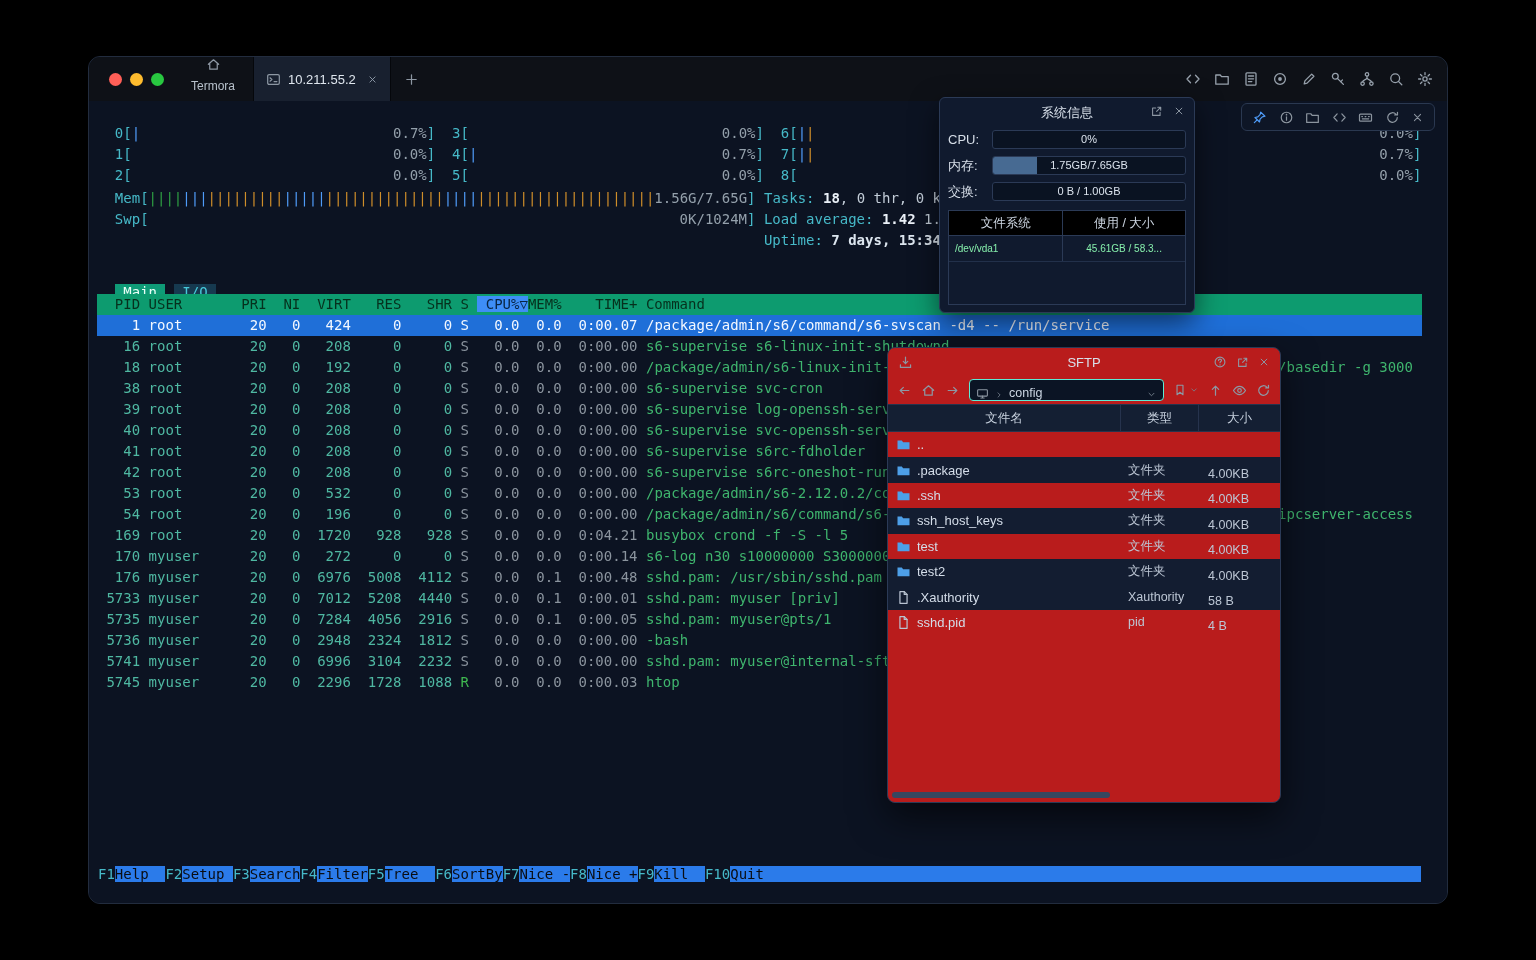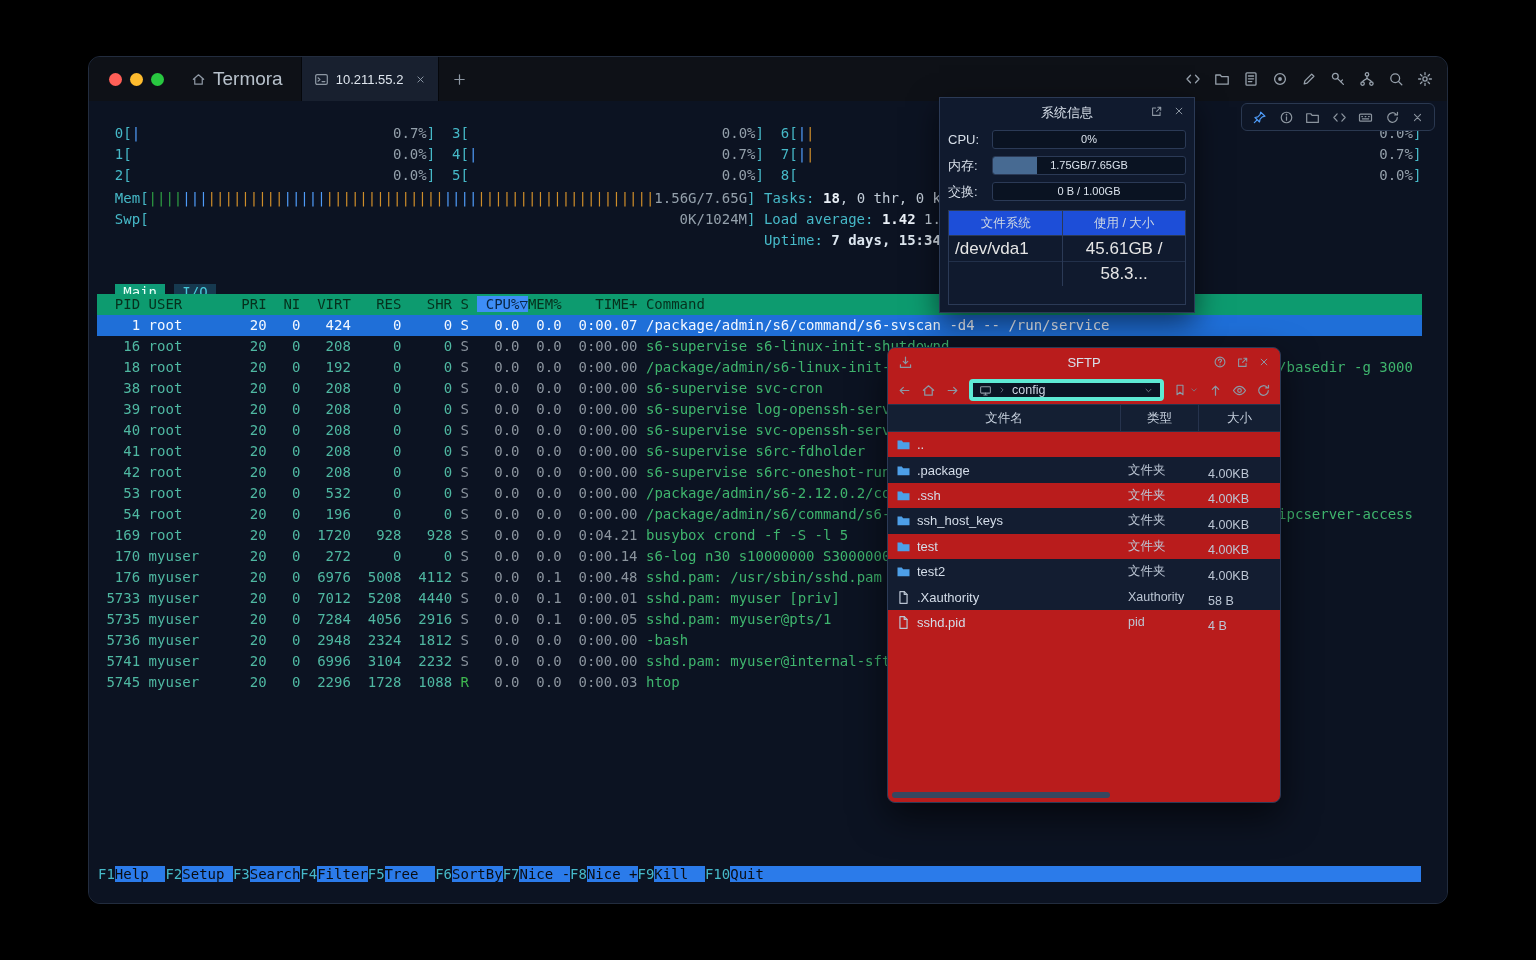--- a/index.html
+++ b/index.html
@@ -9,21 +9,21 @@
           background:#0c1322;border:1px solid #222c3e;border-radius:12px;
           overflow:hidden;box-sizing:border-box;box-shadow:0 24px 60px rgba(0,0,0,.65);}
   
   .titlebar{position:absolute;left:0;top:0;right:0;height:44px;background:#0e1117;
             border-bottom:1px solid #06080d;}
   .traffic{position:absolute;left:20px;top:0;height:44px;display:flex;align-items:center;gap:8px;}
   .dot{width:13px;height:13px;border-radius:50%;display:inline-block;}
   .dot.red{background:#ff5f57}.dot.yellow{background:#febc2e}.dot.green{background:#28c840}
   .tabs{position:absolute;left:84px;top:0;height:44px;display:flex;align-items:center;}
   .tab-home{display:flex;align-items:center;gap:7px;padding:0 18px;height:44px;
-            color:#b7c1cb;font-size:19px;}
+            color:#b7c1cb;font-size:12px;flex-direction:column;}
   .tab-active{display:flex;align-items:center;gap:7px;height:44px;width:138px;
               box-sizing:border-box;padding:0 12px;background:#18202f;
               border-left:1px solid #05070b;border-right:1px solid #05070b;
               color:#dfe6ee;font-size:13px;}
   .tab-active .tab-label{flex:1;}
   .plusbtn{margin-left:13px;color:#93a0ae;}
   .tb-icons{position:absolute;right:14px;top:0;height:44px;display:flex;gap:13px;align-items:center;}
   .tb-icons .icn{color:#97a1ac;}
   
   .icn{display:inline-flex;color:#8d97a3;}
@@ -52,50 +52,50 @@
   .sel span{color:#f3f8ff !important}
   .fk{color:#46b9c8}.fl{background:#2b7bea;color:#0a0d12}
   
   .ftb{position:absolute;left:1152px;top:46px;width:194px;height:28px;background:#0e1626;
        border:1px solid #2a3850;border-radius:6px;display:flex;align-items:center;
        justify-content:space-between;padding:0 10px;box-sizing:border-box;z-index:40;}
   .ftb .icn{color:#8b949e}
   .ftb .pinned{color:#4f9cf9}
   
   .sysp{position:absolute;left:850px;top:40px;width:256px;height:216px;background:#101a2e;
-        border:1px solid #2b3a56;border-radius:0;box-sizing:border-box;z-index:30;
+        border:1px solid #2b3a56;border-radius:6px;box-sizing:border-box;z-index:30;
         box-shadow:0 10px 28px rgba(0,0,0,.55);}
   .sysp-tb{position:relative;height:26px;}
   .sysp-title{position:absolute;left:0;right:0;top:6px;text-align:center;font-size:13px;color:#d8e0ea;}
   .sysp-tb .ticons{position:absolute;right:9px;top:0;height:26px;display:flex;gap:10px;align-items:center;}
   .sysrow{display:flex;align-items:center;height:21px;margin:5px 8px 0;}
   .syslab{width:40px;font-size:13px;color:#d6dee8;}
   .sysbar{flex:1;height:17px;position:relative;background:#0a1322;border:1px solid #2b3a56;
           border-radius:3px;margin-left:4px;overflow:hidden;}
   .sysfill{position:absolute;left:0;top:0;bottom:0;background:#476a92;}
   .sysval{position:absolute;left:0;right:0;top:2px;text-align:center;font-size:11px;color:#dbe3ed;}
   .systbl{margin:8px;border:1px solid #2b3a56;height:93px;overflow:hidden;}
   .systbl-h{display:grid;grid-template-columns:48% 52%;height:24px;line-height:24px;
-            background:#1d4ed8;border-bottom:1px solid #2b3a56;text-align:center;
+            background:#000000;border-bottom:1px solid #2b3a56;text-align:center;
             font-size:12.5px;color:#cfd8e4;}
   .systbl-h span+span{border-left:1px solid #2b3a56;}
   .systbl-r{display:grid;grid-template-columns:48% 52%;height:25px;line-height:25px;
-            border-bottom:1px solid #22304a;font-size:17px;color:#e5e5e5;}
+            border-bottom:1px solid #22304a;font-size:10px;color:#86efac;}
   .systbl-r span+span{border-left:1px solid #2b3a56;text-align:center;}
   .fsname{padding-left:6px;}
   
   .sftp{position:absolute;left:798px;top:290px;width:394px;height:456px;background:#b91c1c;
         border:1px solid #2b3a56;border-radius:8px;box-sizing:border-box;z-index:35;
         box-shadow:0 14px 36px rgba(0,0,0,.6);overflow:hidden;}
   .sftp-tb{position:relative;height:28px;display:flex;align-items:center;padding:0 10px;gap:9px;}
   .sftp-title{position:absolute;left:0;right:0;text-align:center;font-size:13px;color:#d8e0ea;pointer-events:none;}
   .sftp-tb .spacer{flex:1;}
   .sftp-nav{height:28px;display:flex;align-items:center;gap:9px;padding:0 9px;}
-  .crumb{flex:1;height:22px;display:flex;align-items:center;gap:5px;padding:0 6px;
-         background:#0b1424;border:4px solid #5eead4;border-radius:4px;box-sizing:border-box;}
+  .crumb{flex:1;height:22px;display:flex;align-items:flex-end;gap:5px;padding:0 6px;
+         background:#0b1424;border:1px solid #5eead4;border-radius:4px;box-sizing:border-box;}
   .crumb-label{flex:1;font-size:12.5px;color:#ccd6e3;}
   .bmgrp{display:inline-flex;align-items:center;gap:2px;}
   .sftp-head{display:grid;grid-template-columns:232px 78px 1fr;height:26px;align-items:stretch;
              background:#141f33;border-top:1px solid #26334d;border-bottom:1px solid #26334d;
              text-align:center;font-size:12.5px;color:#c6d0dd;}
   .sftp-head span{line-height:26px;}
   .sftp-head span+span{border-left:1px solid #26334d;}
   .frow{display:grid;grid-template-columns:232px 78px 1fr;height:25.4px;}
   .frow.alt{background:#131d31;}
   .fname-cell{display:flex;align-items:center;gap:6px;padding-left:8px;overflow:hidden;}

